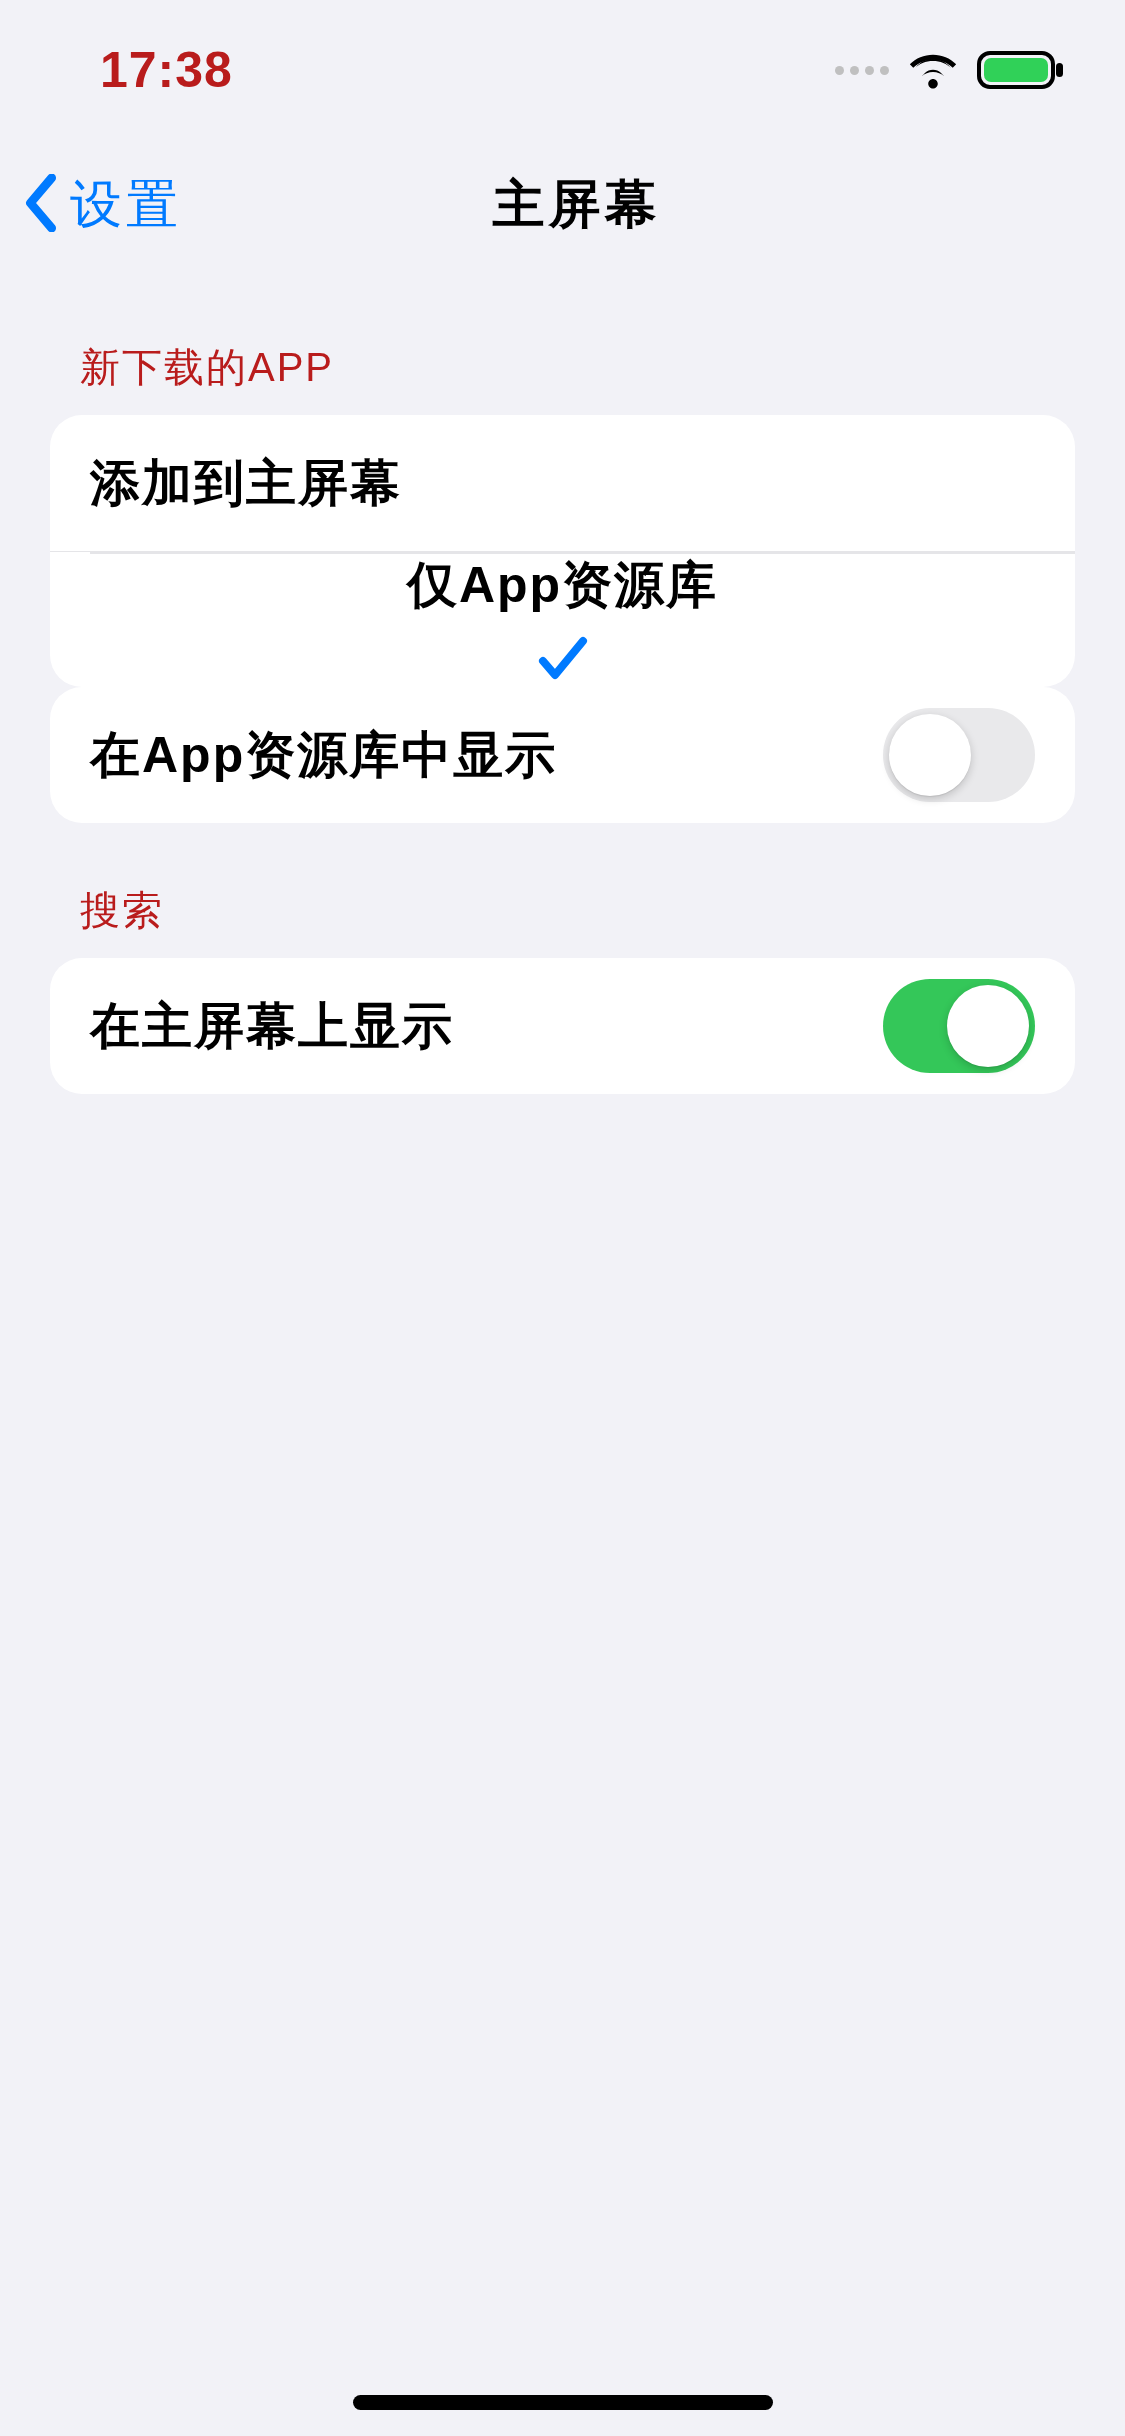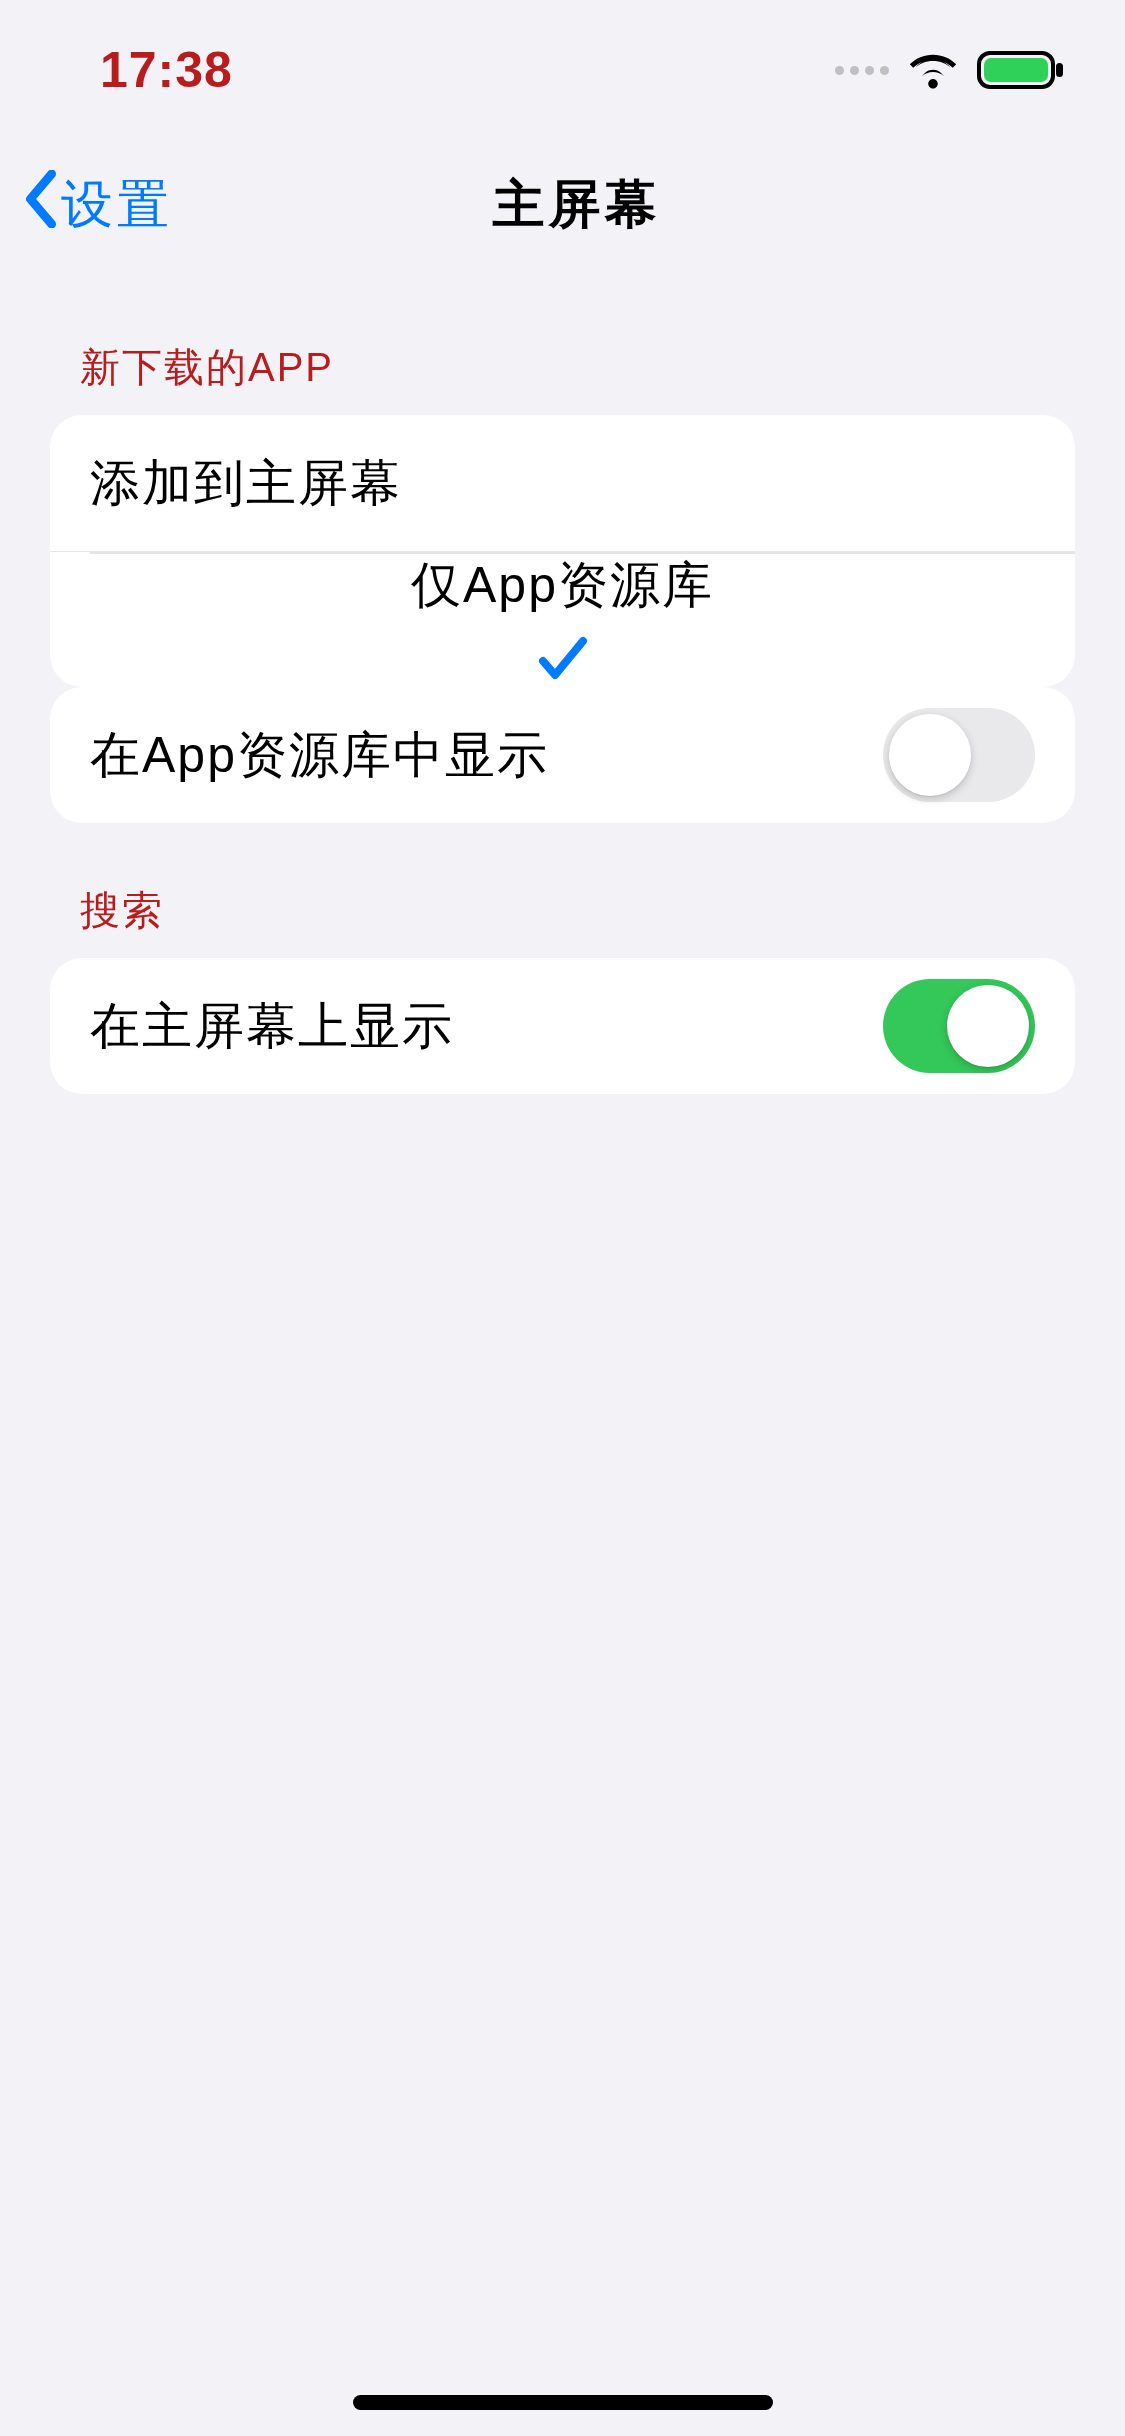--- a/index.html
+++ b/index.html
@@ -45,21 +45,22 @@
     .nav-bar {
       height: 130px;
       position: relative;
       display: flex;
       align-items: center;
     }
     .nav-back {
       position: absolute;
       left: 24px;
       display: flex;
-      gap: 1px;
+      align-items: center;
+      gap: 10px;
       color: #007aff;
     }
     .nav-back-label {
       font-size: 52px;
       color: #007aff;
       letter-spacing: 4px;
     }
     .nav-title {
       position: absolute;
       left: 0;
@@ -83,20 +84,21 @@
       letter-spacing: 2px;
     }
     .section-header.tight {
       padding-top: 60px;
     }
 
     .group {
       background: #ffffff;
       border-radius: 32px;
       overflow: hidden;
+      font-weight: bold;
     }
     .row {
       display: flex;
       align-items: center;
       justify-content: space-between;
       padding: 0 40px 0 40px;
       height: 136px;
     }
     .row + .row {
       border-top: 1px solid #e5e5e8;

